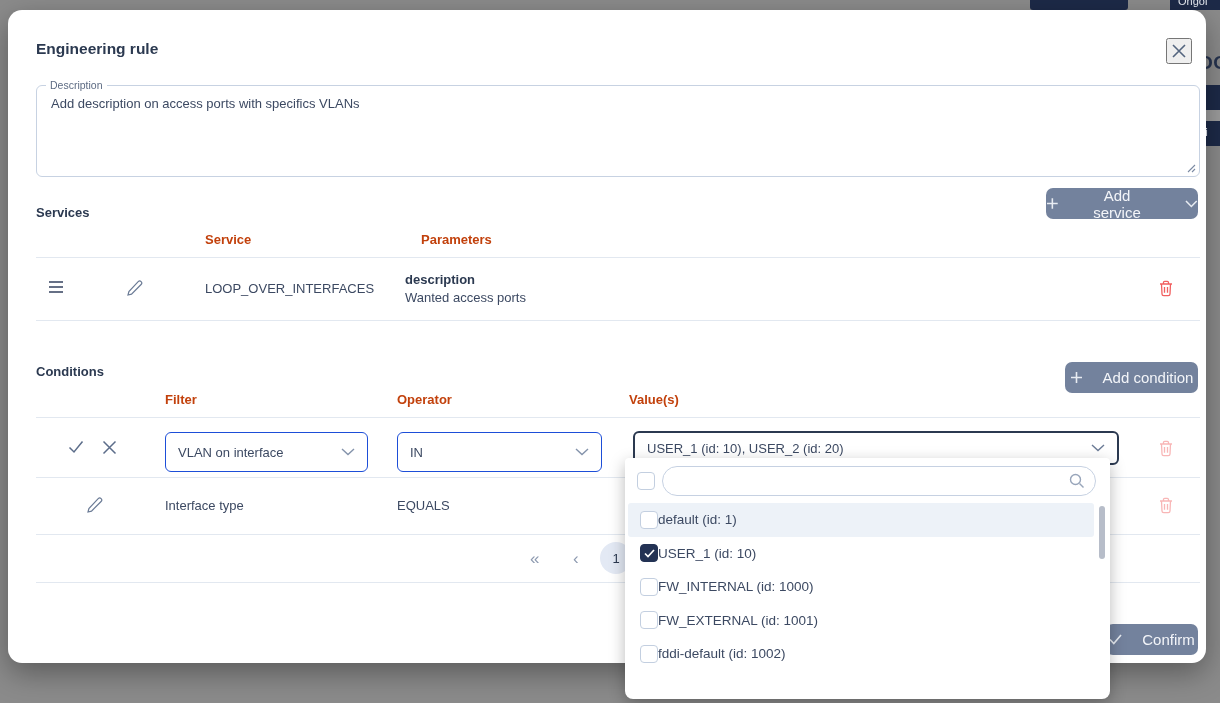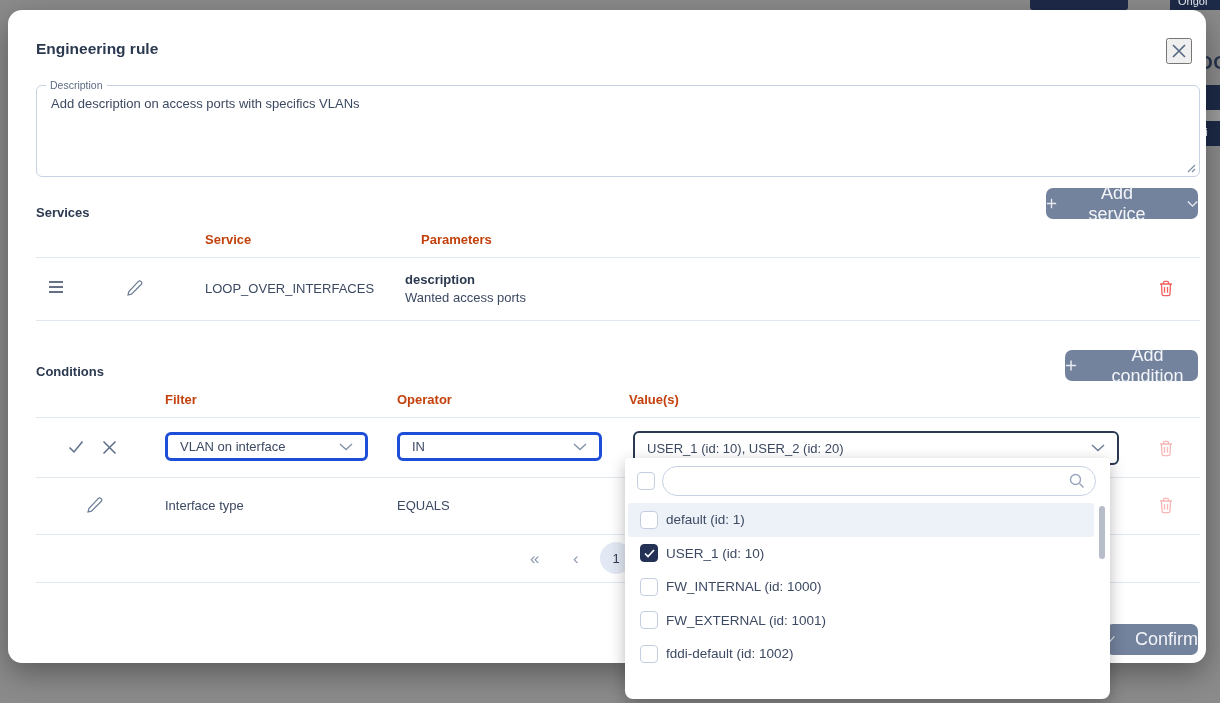--- a/index.html
+++ b/index.html
@@ -32,37 +32,37 @@
     border:1px solid #c7d2e2; border-radius:6px; }
   fieldset.desc legend { margin-left:9px; padding:0 4px; font-size:10.5px; color:#5d6b83; }
   .desc-text { padding:5px 14px; font-size:13px; color:#3c4962; }
   .resize-grip { position:absolute; right:3px; bottom:3px; }
 
   
   .sec-heading { position:absolute; font-size:13px; font-weight:bold; color:#2b3950; }
 
   
   .slate-btn { position:absolute; background:#73829d; color:#f3f5f9; border:none; border-radius:7px;
-    font-size:18px; font-family:inherit; display:flex; align-items:center; justify-content:center;
+    font-size:15px; font-family:inherit; display:flex; align-items:center; justify-content:center;
     gap:20px; cursor:pointer; }
   .btn-add-service { left:1038px; top:178px; width:152px; height:31px; }
-  .btn-add-condition { left:1057px; top:340px; width:133px; height:31px; }
+  .btn-add-condition { left:1057px; top:352px; width:133px; height:31px; }
   .btn-confirm { left:1098px; top:614px; width:92px; height:31px; z-index:5; }
 
   .rule { position:absolute; height:1px; background:#e2e8f0; left:28px; width:1164px; }
 
   .col-head { position:absolute; font-size:13px; font-weight:bold; color:#c2410c; }
   .cell { position:absolute; font-size:13px; color:#3c4962; }
   .cell-bold { position:absolute; font-size:13px; font-weight:bold; color:#2b3950; }
 
   .icon-btn { position:absolute; cursor:pointer; background:none; border:none; padding:0; line-height:0; }
   .trash-faded { opacity:.45; }
 
   
-  .select { position:absolute; height:29px; border:3px solid #1d4ed8; border-radius:6px;
+  .select { position:absolute; height:40px; border:1px solid #1d4ed8; border-radius:6px;
     background:#fff; display:flex; align-items:center; font-size:13px; color:#3c4962;
     padding:0 12px; cursor:pointer; }
   .select .chev { margin-left:auto; }
   .select-focused { border:2px solid #2b3950; height:34px; }
 
   
   .page-arrow { position:absolute; font-size:17px; color:#8d9ab0; cursor:pointer; background:none; border:none; line-height:1; font-family:inherit; }
   .page-circle { position:absolute; left:592px; top:532px; width:32px; height:32px; border-radius:50%;
     background:#e3e9f4; color:#2b3950; font-size:13px; display:flex; align-items:center;
     justify-content:center; cursor:pointer; border:none; font-family:inherit; }
@@ -72,21 +72,21 @@
     border-radius:4px 4px 8px 8px; box-shadow:0 5px 16px rgba(0,0,0,.28); z-index:20; overflow:hidden; }
   .cb { width:18px; height:18px; border:1px solid #c3cfe0; border-radius:4px; background:#fff;
     flex:none; display:flex; align-items:center; justify-content:center; cursor:pointer; }
   .cb-checked { background:#233254; border-color:#233254; }
   .dd-selectall { position:absolute; left:12px; top:14px; }
   .dd-search { position:absolute; left:37px; top:8px; width:434px; height:30px; border:1px solid #c6d1e2;
     border-radius:15px; display:flex; align-items:center; padding:0 10px 0 14px; }
   .dd-search input { flex:1; border:none; outline:none; font-size:13px; color:#3c4962;
     font-family:inherit; background:transparent; }
   .dd-options { position:absolute; left:0; top:45px; width:100%; }
-  .dd-row { height:33.5px; display:flex; align-items:center; gap:8px; padding-left:12px;
+  .dd-row { height:33.5px; display:flex; align-items:center; padding-left:12px;
     margin:0 16px 0 3px; border-radius:3px; font-size:13.5px; color:#3c4962; cursor:pointer; }
   .dd-row-hl { background:#edf2f8; }
   .dd-scroll { position:absolute; right:5px; top:48px; width:6px; height:53px; background:#b7bdc9; border-radius:3px; }
 
   svg { display:block; }
 </style>
 </head>
 <body>
 
 <div class="stage">

